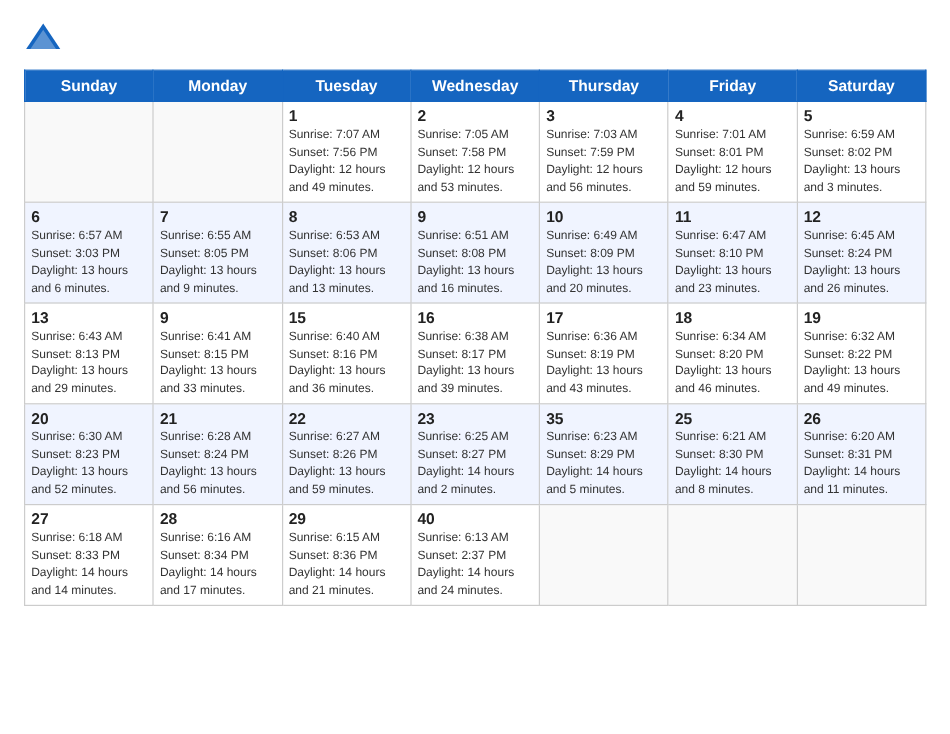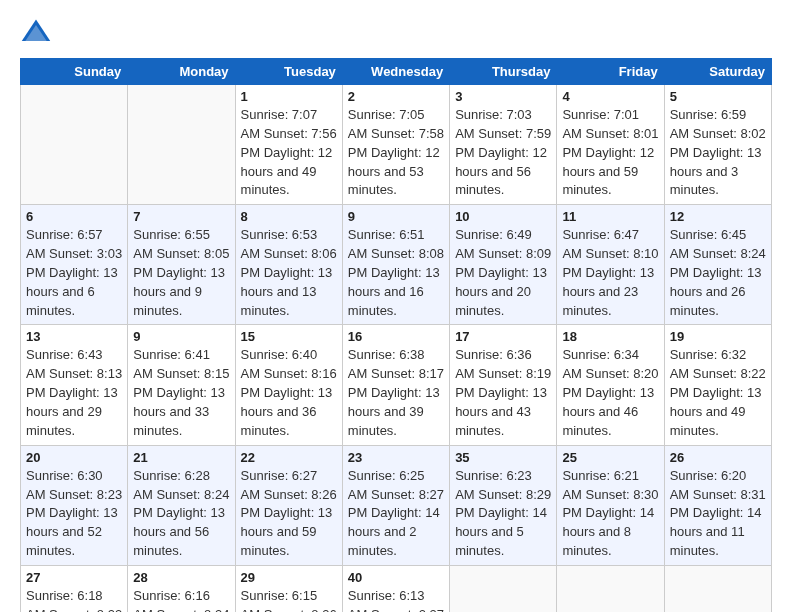--- a/index.html
+++ b/index.html
@@ -63,21 +63,21 @@
       width: 100%;
       border-collapse: collapse;
       border: 1px solid #ccc;
     }
     .calendar th {
       background: #1565c0;
       color: #fff;
       font-size: 13px;
       font-weight: bold;
       padding: 5px 6px;
-      text-align: right;
+      text-align: center;
       border: 1px solid #1565c0;
     }
     .calendar td {
       border: 1px solid #ccc;
       vertical-align: top;
       padding: 4px 5px;
       width: calc(100% / 7);
       height: 82px;
       font-size: 10.5px;
       color: #222;
@@ -87,21 +87,21 @@
       background: #f9f9f9;
     }
     .day-num {
       font-size: 13px;
       font-weight: bold;
       color: #222;
       display: block;
       margin-bottom: 2px;
     }
     .day-info {
-      font-size: 13px;
+      font-size: 10px;
       color: #333;
       line-height: 1.45;
     }
     .alt-row td {
       background: #f0f4ff;
     }
   </style>
 </head>
 <body>
 

